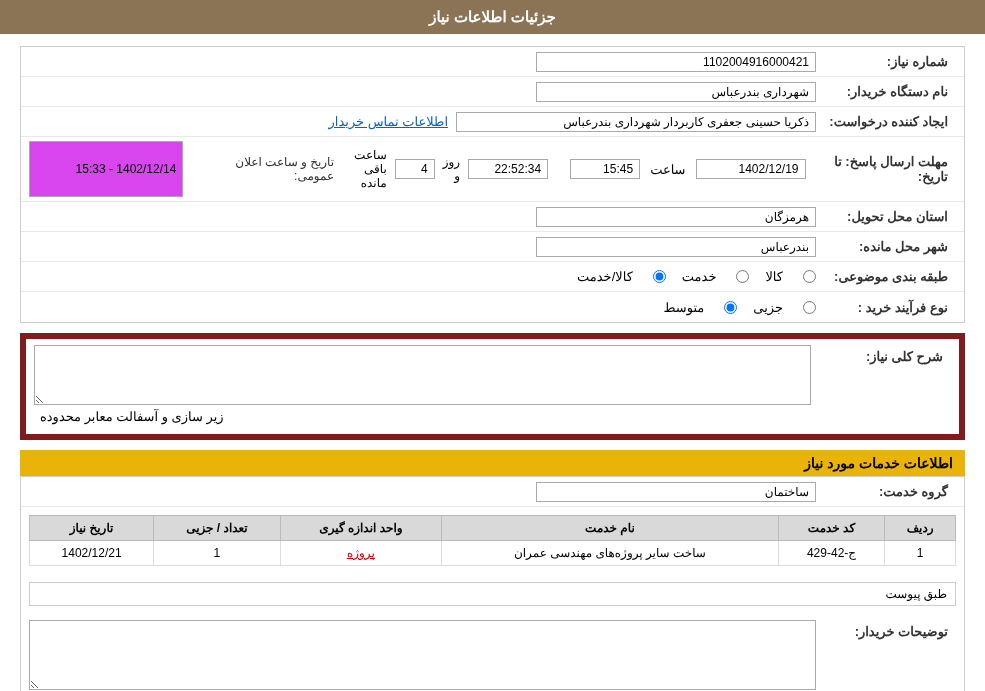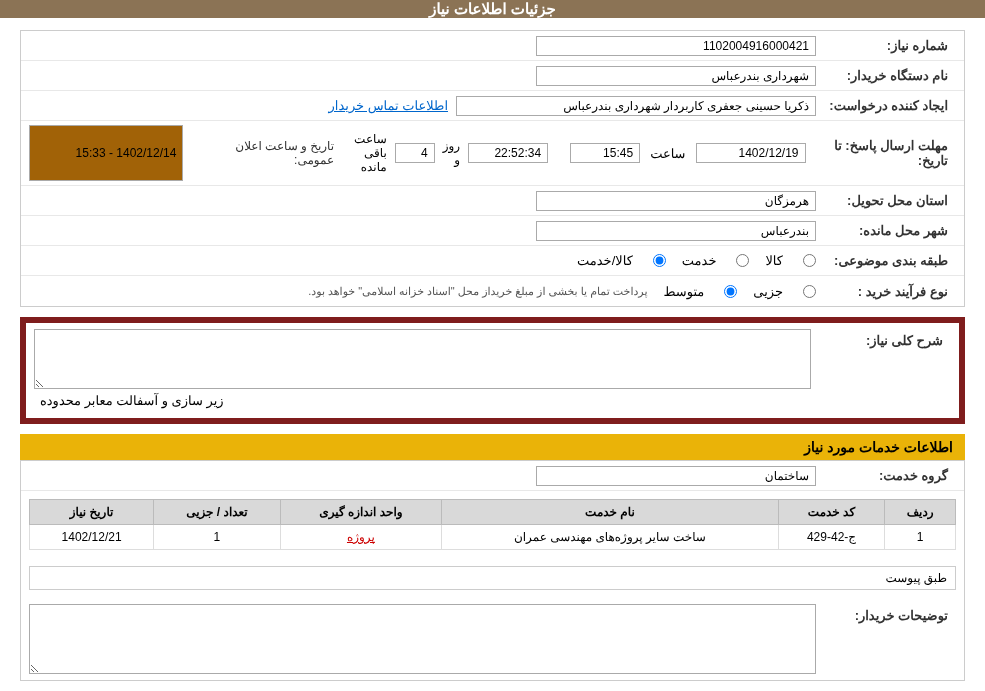--- a/index.html
+++ b/index.html
@@ -12,21 +12,21 @@
     .page-wrapper {
       width: 985px;
       min-height: 691px;
       background: #fff;
       margin: 0 auto;
     }
     .header-bar {
       background: #8B7355;
       color: #fff;
       text-align: center;
-      padding: 0 16px;
+      padding: 8px 16px;
       font-size: 15px;
       font-weight: bold;
     }
     .content {
       padding: 12px 20px;
     }
     .row {
       display: flex;
       align-items: center;
       border-bottom: 1px solid #e8e8e8;
@@ -56,21 +56,21 @@
     .input-wide {
       width: 280px;
     }
     .announcement-label {
       color: #333;
       font-size: 12px;
       margin-left: 8px;
     }
     .announcement-value {
       border: 1px solid #aaa;
-      background: #a16207;
+      background: #d946ef;
       padding: 20px 6px;
       font-size: 12px;
       direction: rtl;
     }
     .link-text {
       color: #0066cc;
       text-decoration: underline;
       cursor: pointer;
     }
     .datetime-row {
@@ -241,21 +241,20 @@
         <span class="label">نوع فرآیند خرید :</span>
         <div class="value" style="display:flex; align-items:center; gap:16px; flex-wrap:wrap;">
           <label class="radio-item">
             <input type="radio" name="farayand" style="">
             <span>جزیی</span>
           </label>
           <label class="radio-item">
             <input type="radio" name="farayand" checked="" style="">
             <span>متوسط</span>
           </label>
-          <span style="font-size:11px; color:#555;">پرداخت تمام یا بخشی از مبلغ خریداز محل "اسناد خزانه اسلامی" خواهد بود.</span>
         </div>
       </div>
 
     </div>
 
     <div style="display:flex; align-items:flex-start; border:6px solid #7f1d1d; margin-bottom:10px; padding:6px 8px;">
       <span class="label" style="padding-top:4px;">شرح کلی نیاز:</span>
       <div style="flex:1;">
         <textarea class="description-box" readonly="" style=""></textarea>
         <div style="text-align:left; padding:4px 6px; font-size:13px;">زیر سازی و آسفالت معابر محدوده</div>

